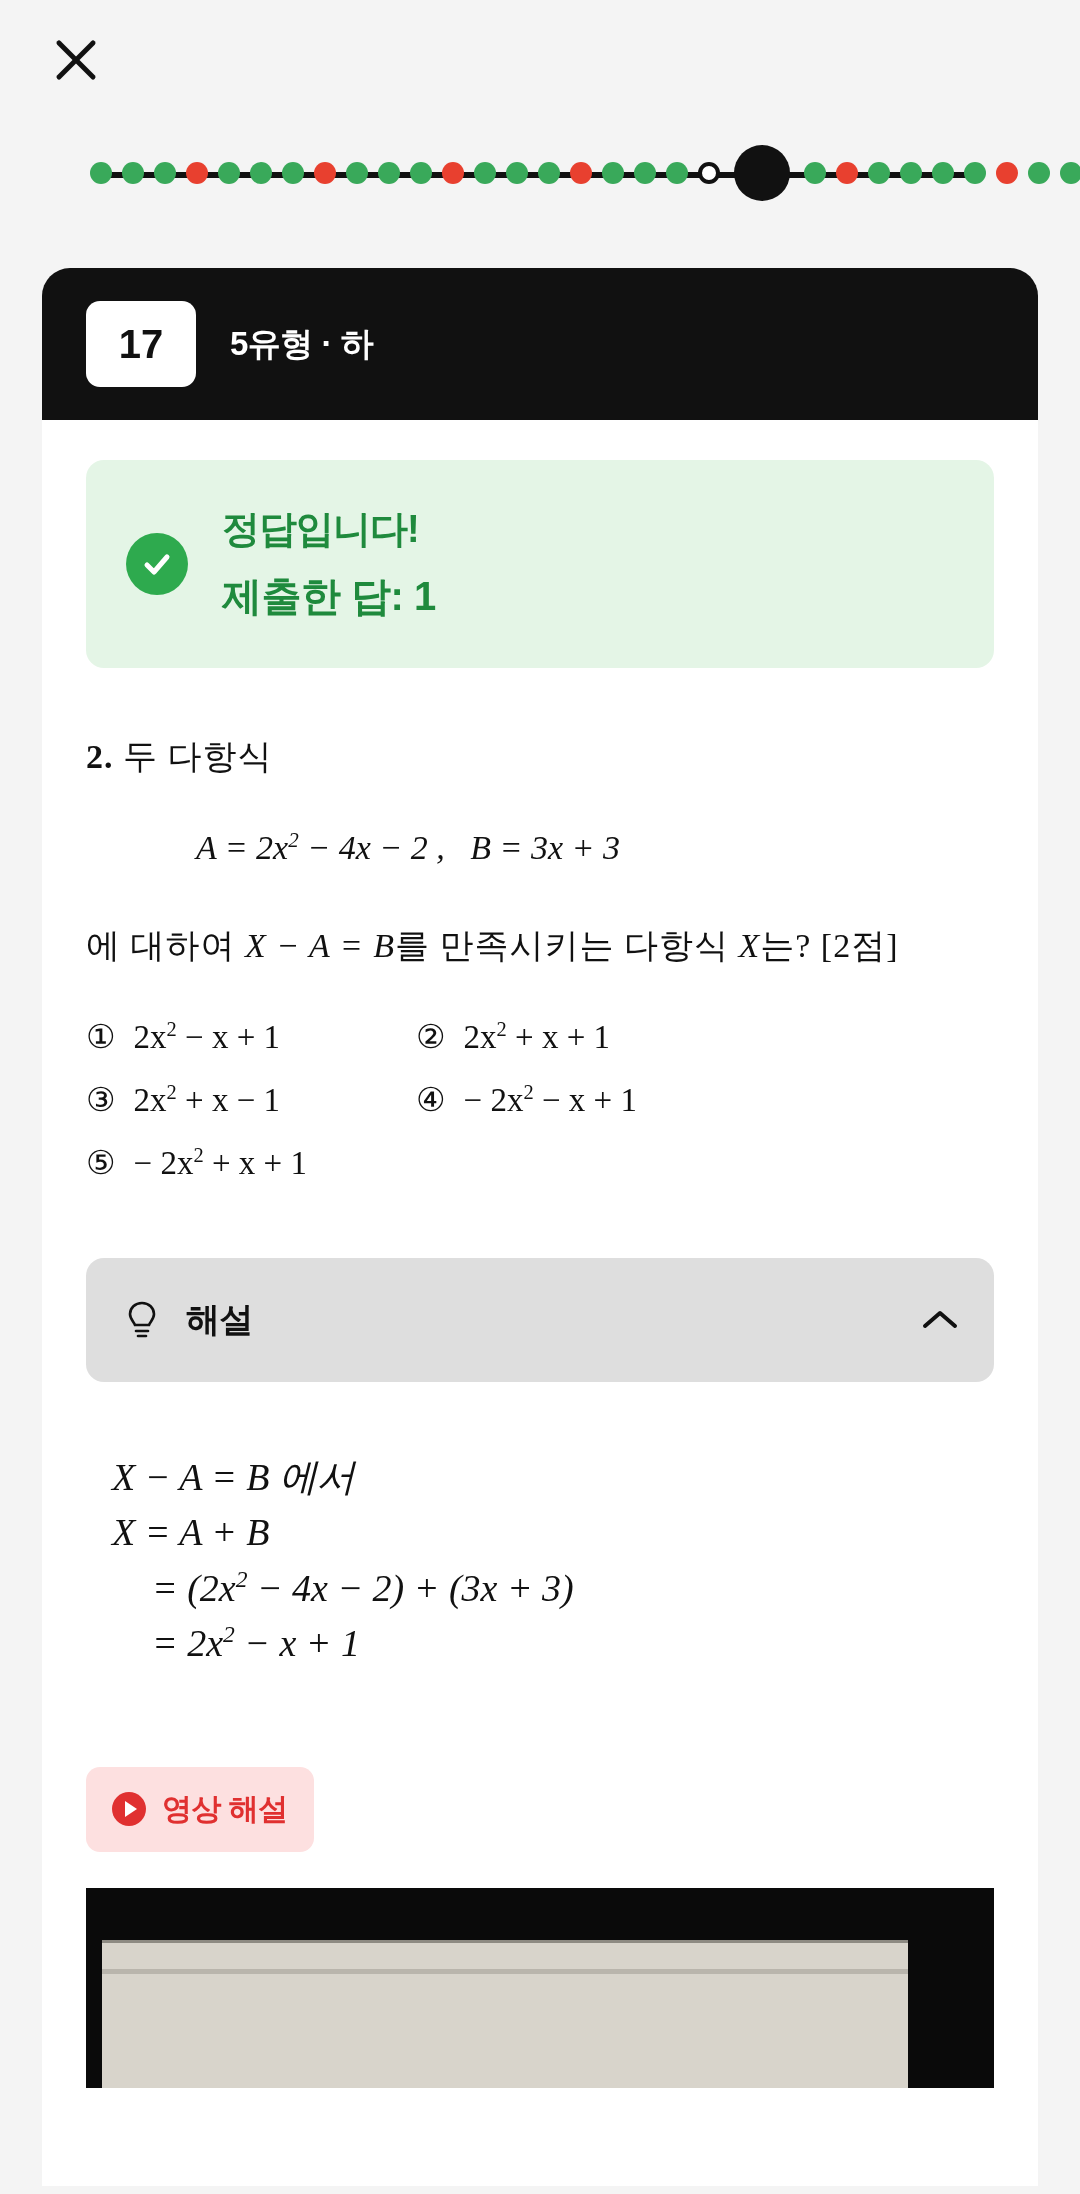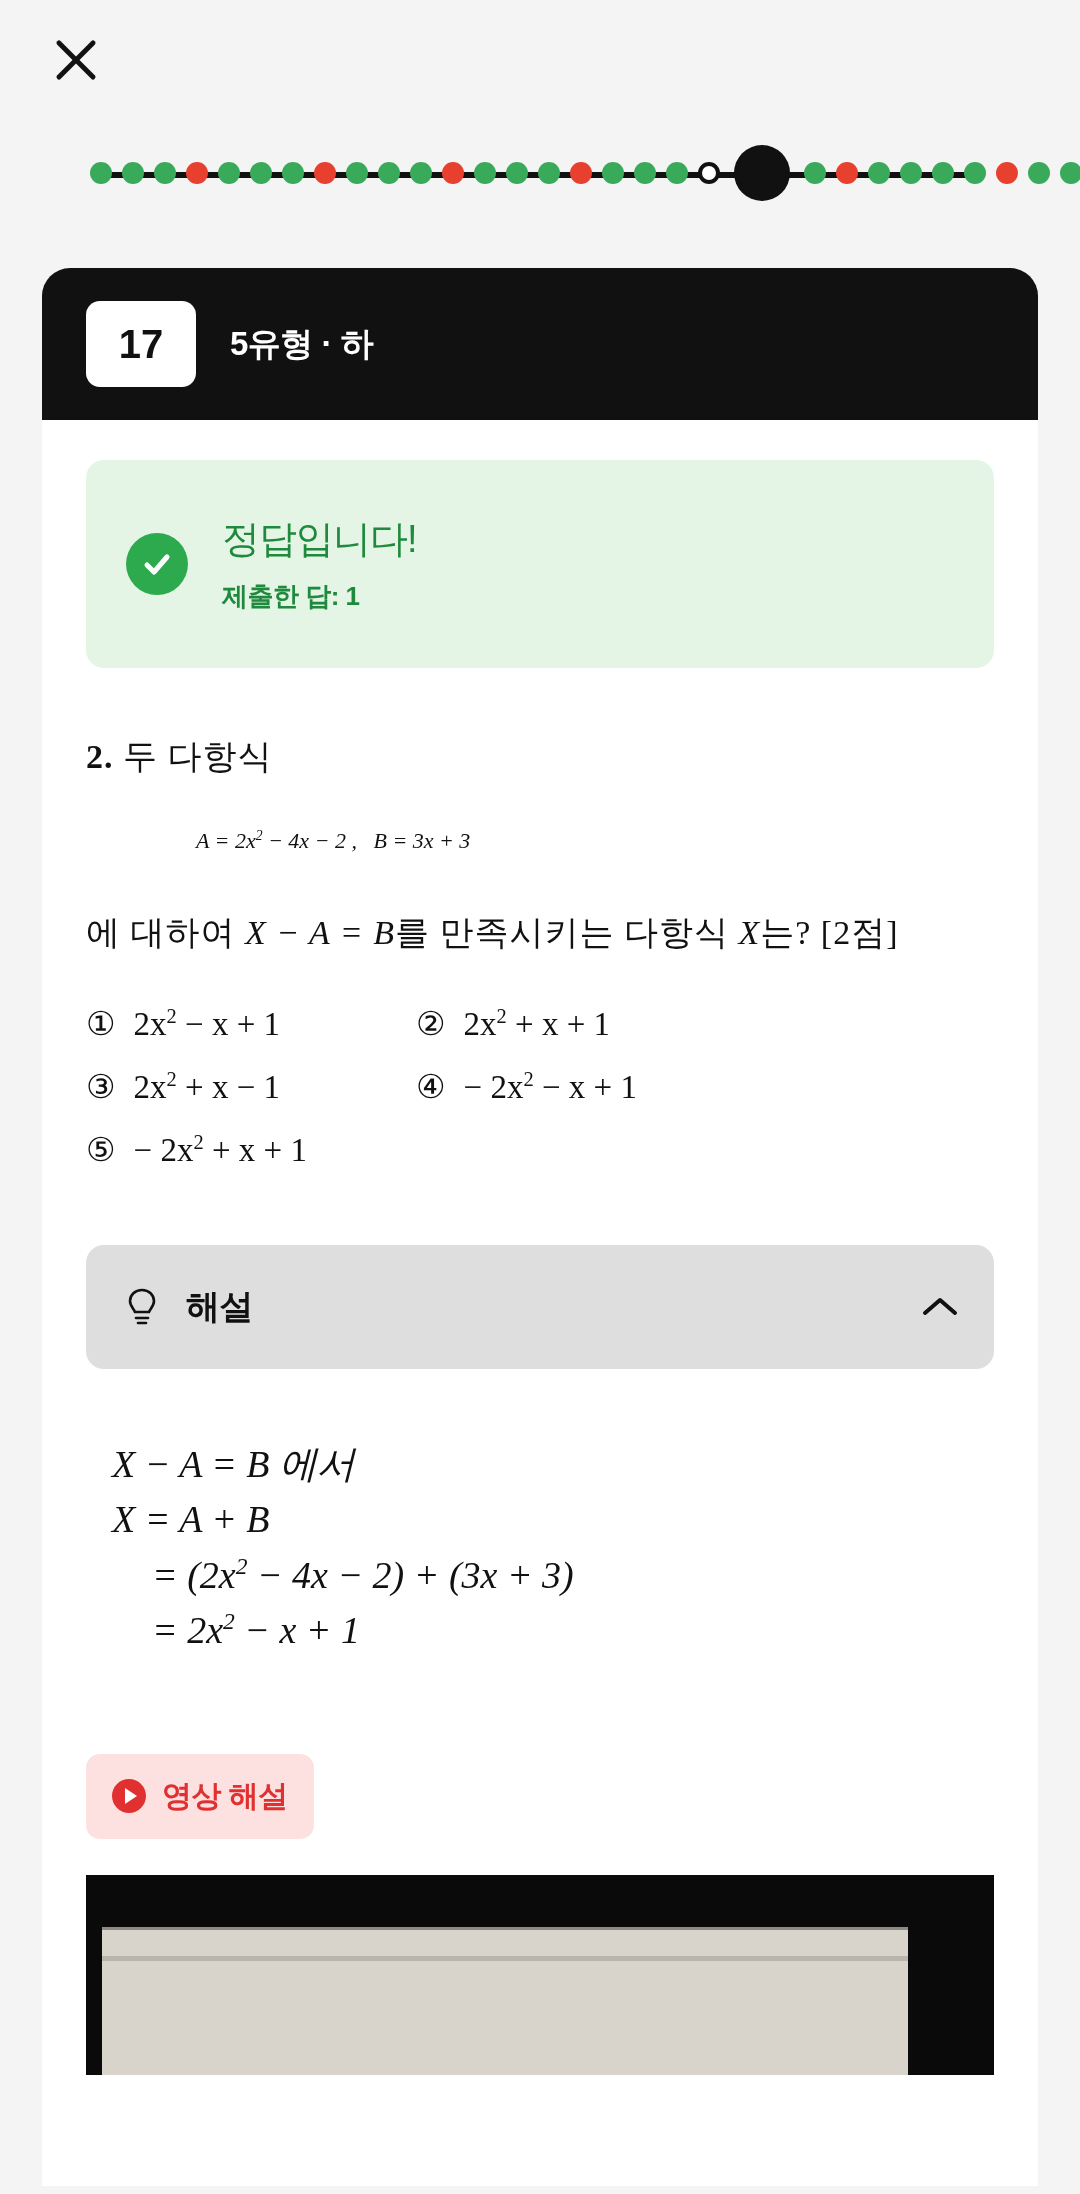--- a/index.html
+++ b/index.html
@@ -133,45 +133,45 @@
     background: #2eaa4e;
     display: flex;
     align-items: center;
     justify-content: center;
     flex: 0 0 auto;
   }
   .result-texts { display: flex; flex-direction: column; gap: 14px; }
   .result-title {
     color: #1f8a3d;
     font-size: 38px;
-    font-weight: normal;
+    font-weight: bold;
     letter-spacing: -1px;
   }
   .result-sub {
     color: #1f8a3d;
-    font-size: 26px;
+    font-size: 40px;
     font-weight: bold;
     letter-spacing: -0.5px;
   }
 
   
   .question {
     margin-top: 66px;
     font-family: "Liberation Serif", serif;
     color: #111;
   }
   .q-line1 {
     font-size: 34px;
     letter-spacing: 1px;
   }
   .q-line1 .qnum { font-weight: bold; }
   .q-math {
     margin-top: 48px;
     margin-left: 110px;
-    font-size: 22px;
+    font-size: 34px;
     font-style: italic;
   }
   .q-line2 {
     margin-top: 56px;
     font-size: 34px;
     letter-spacing: 1px;
   }
   .q-line2 .it { font-style: italic; }
 
   .choices {

